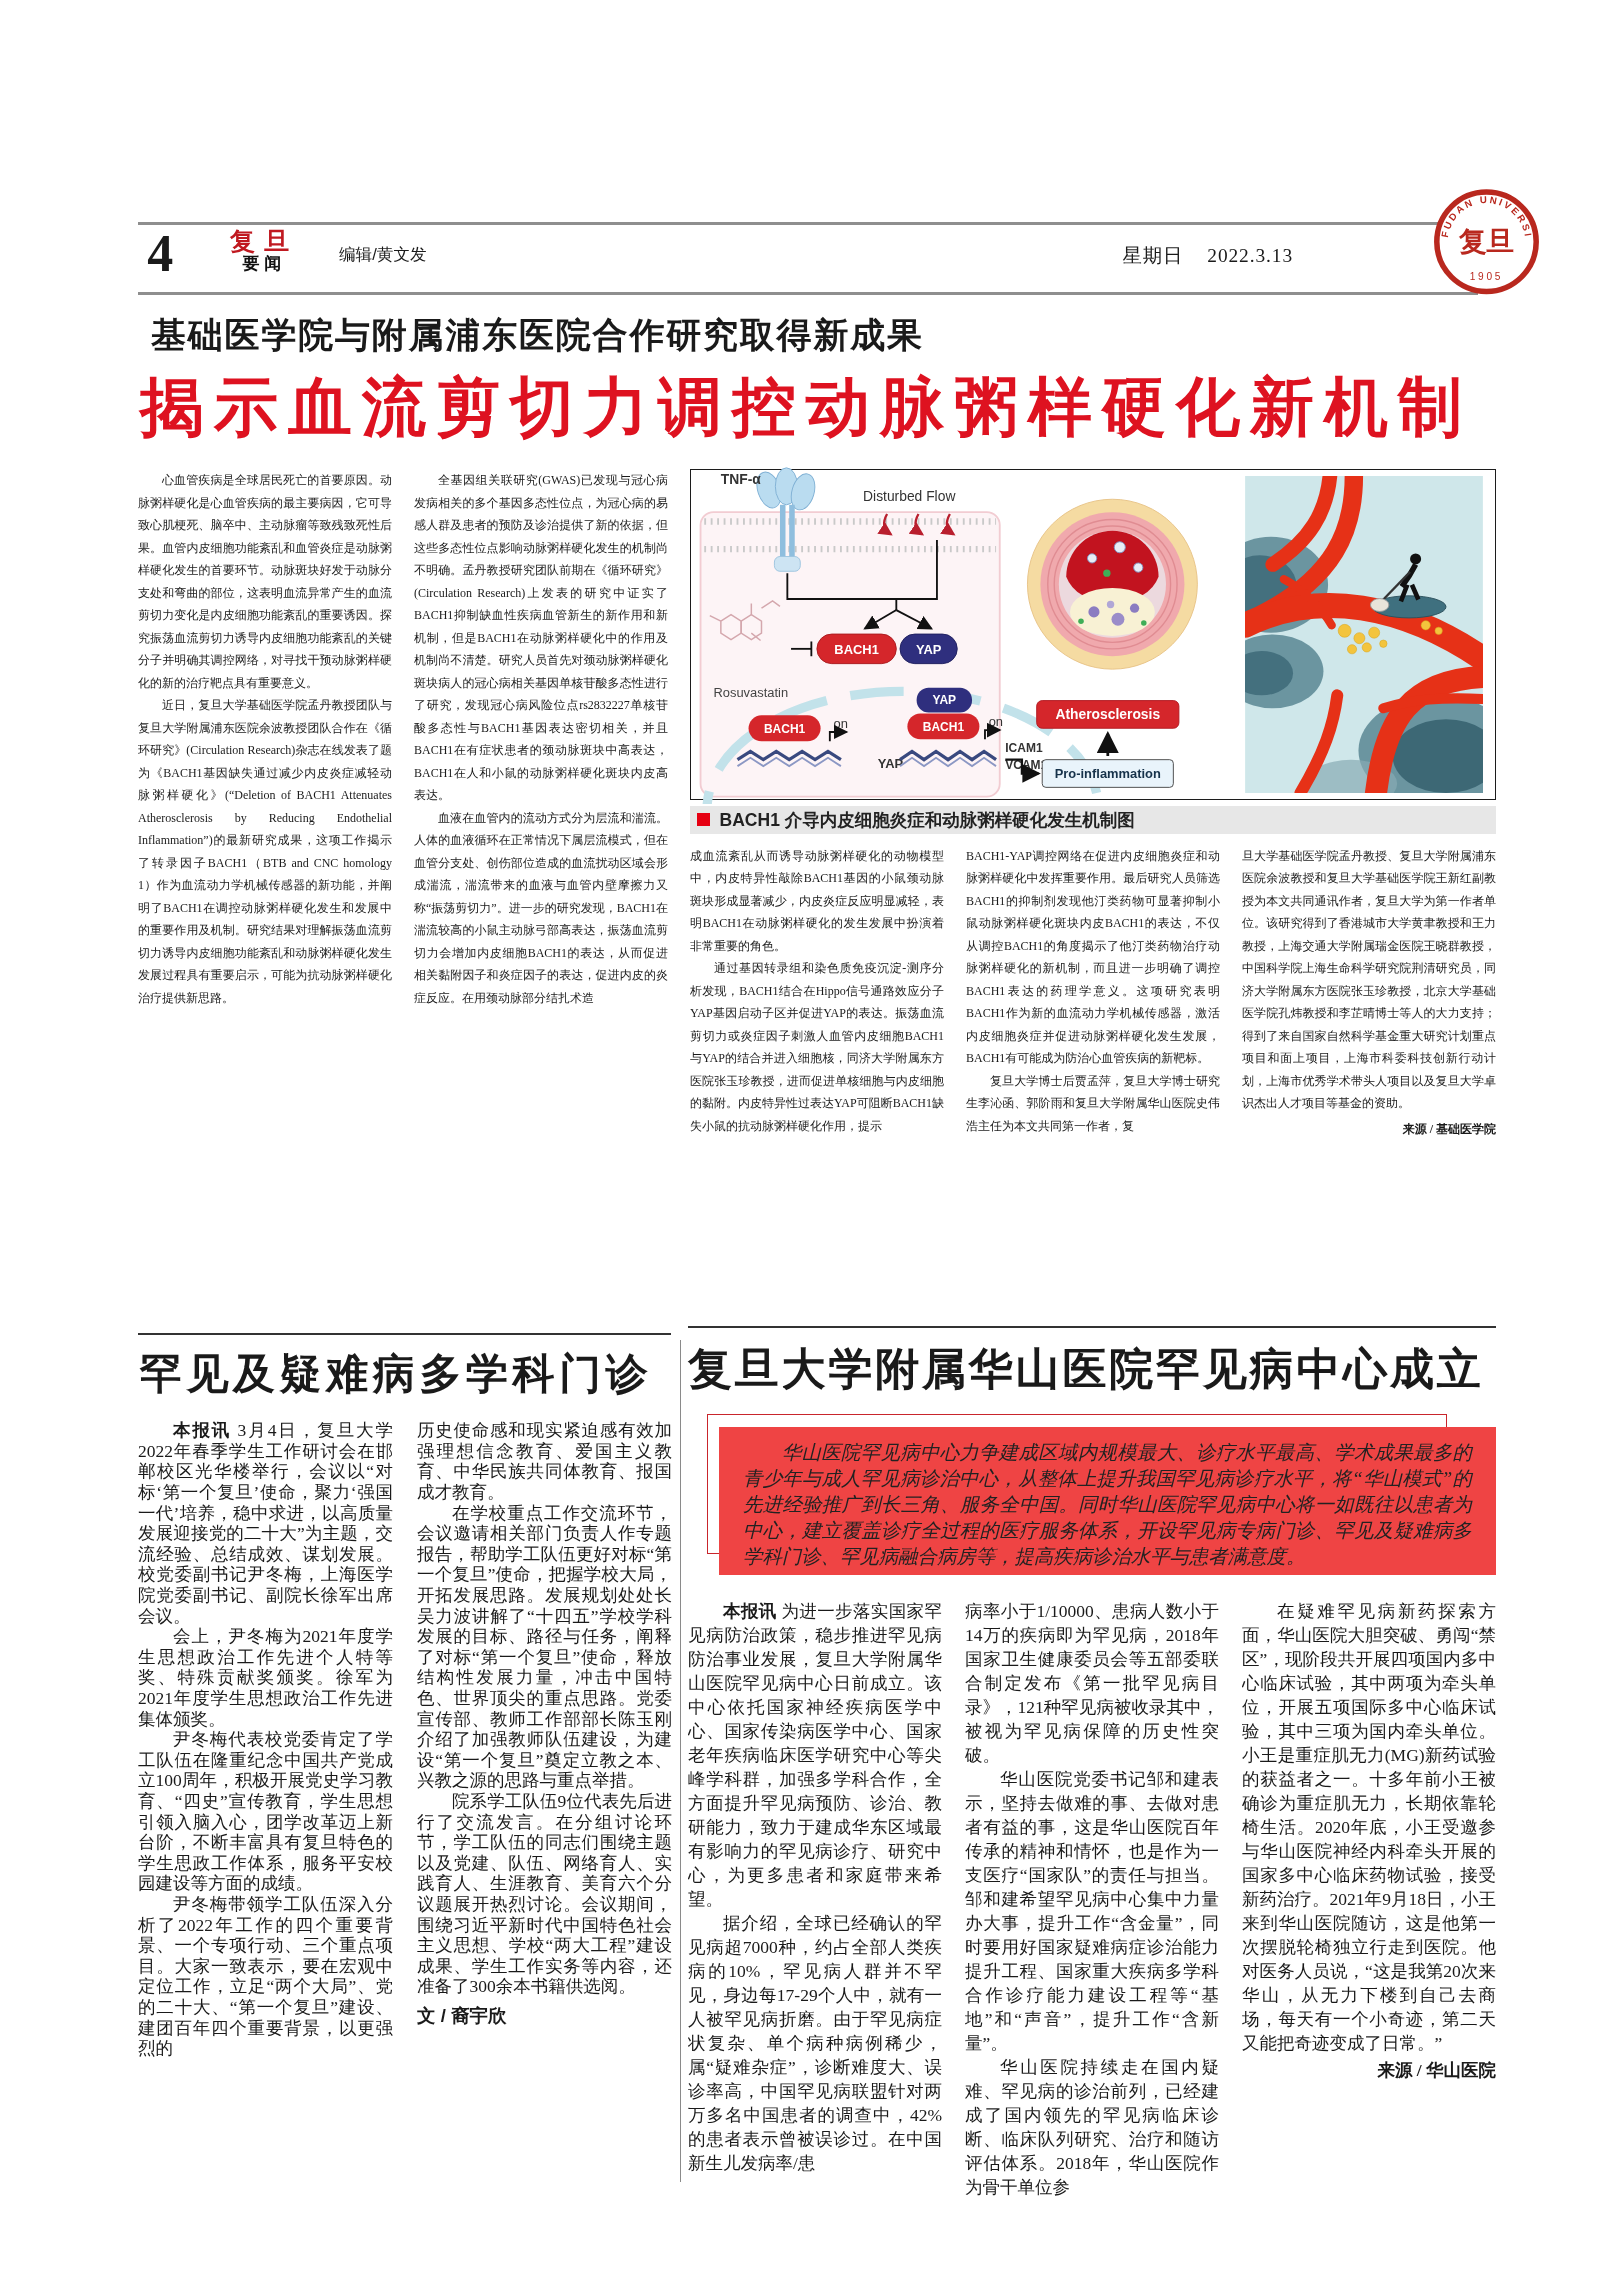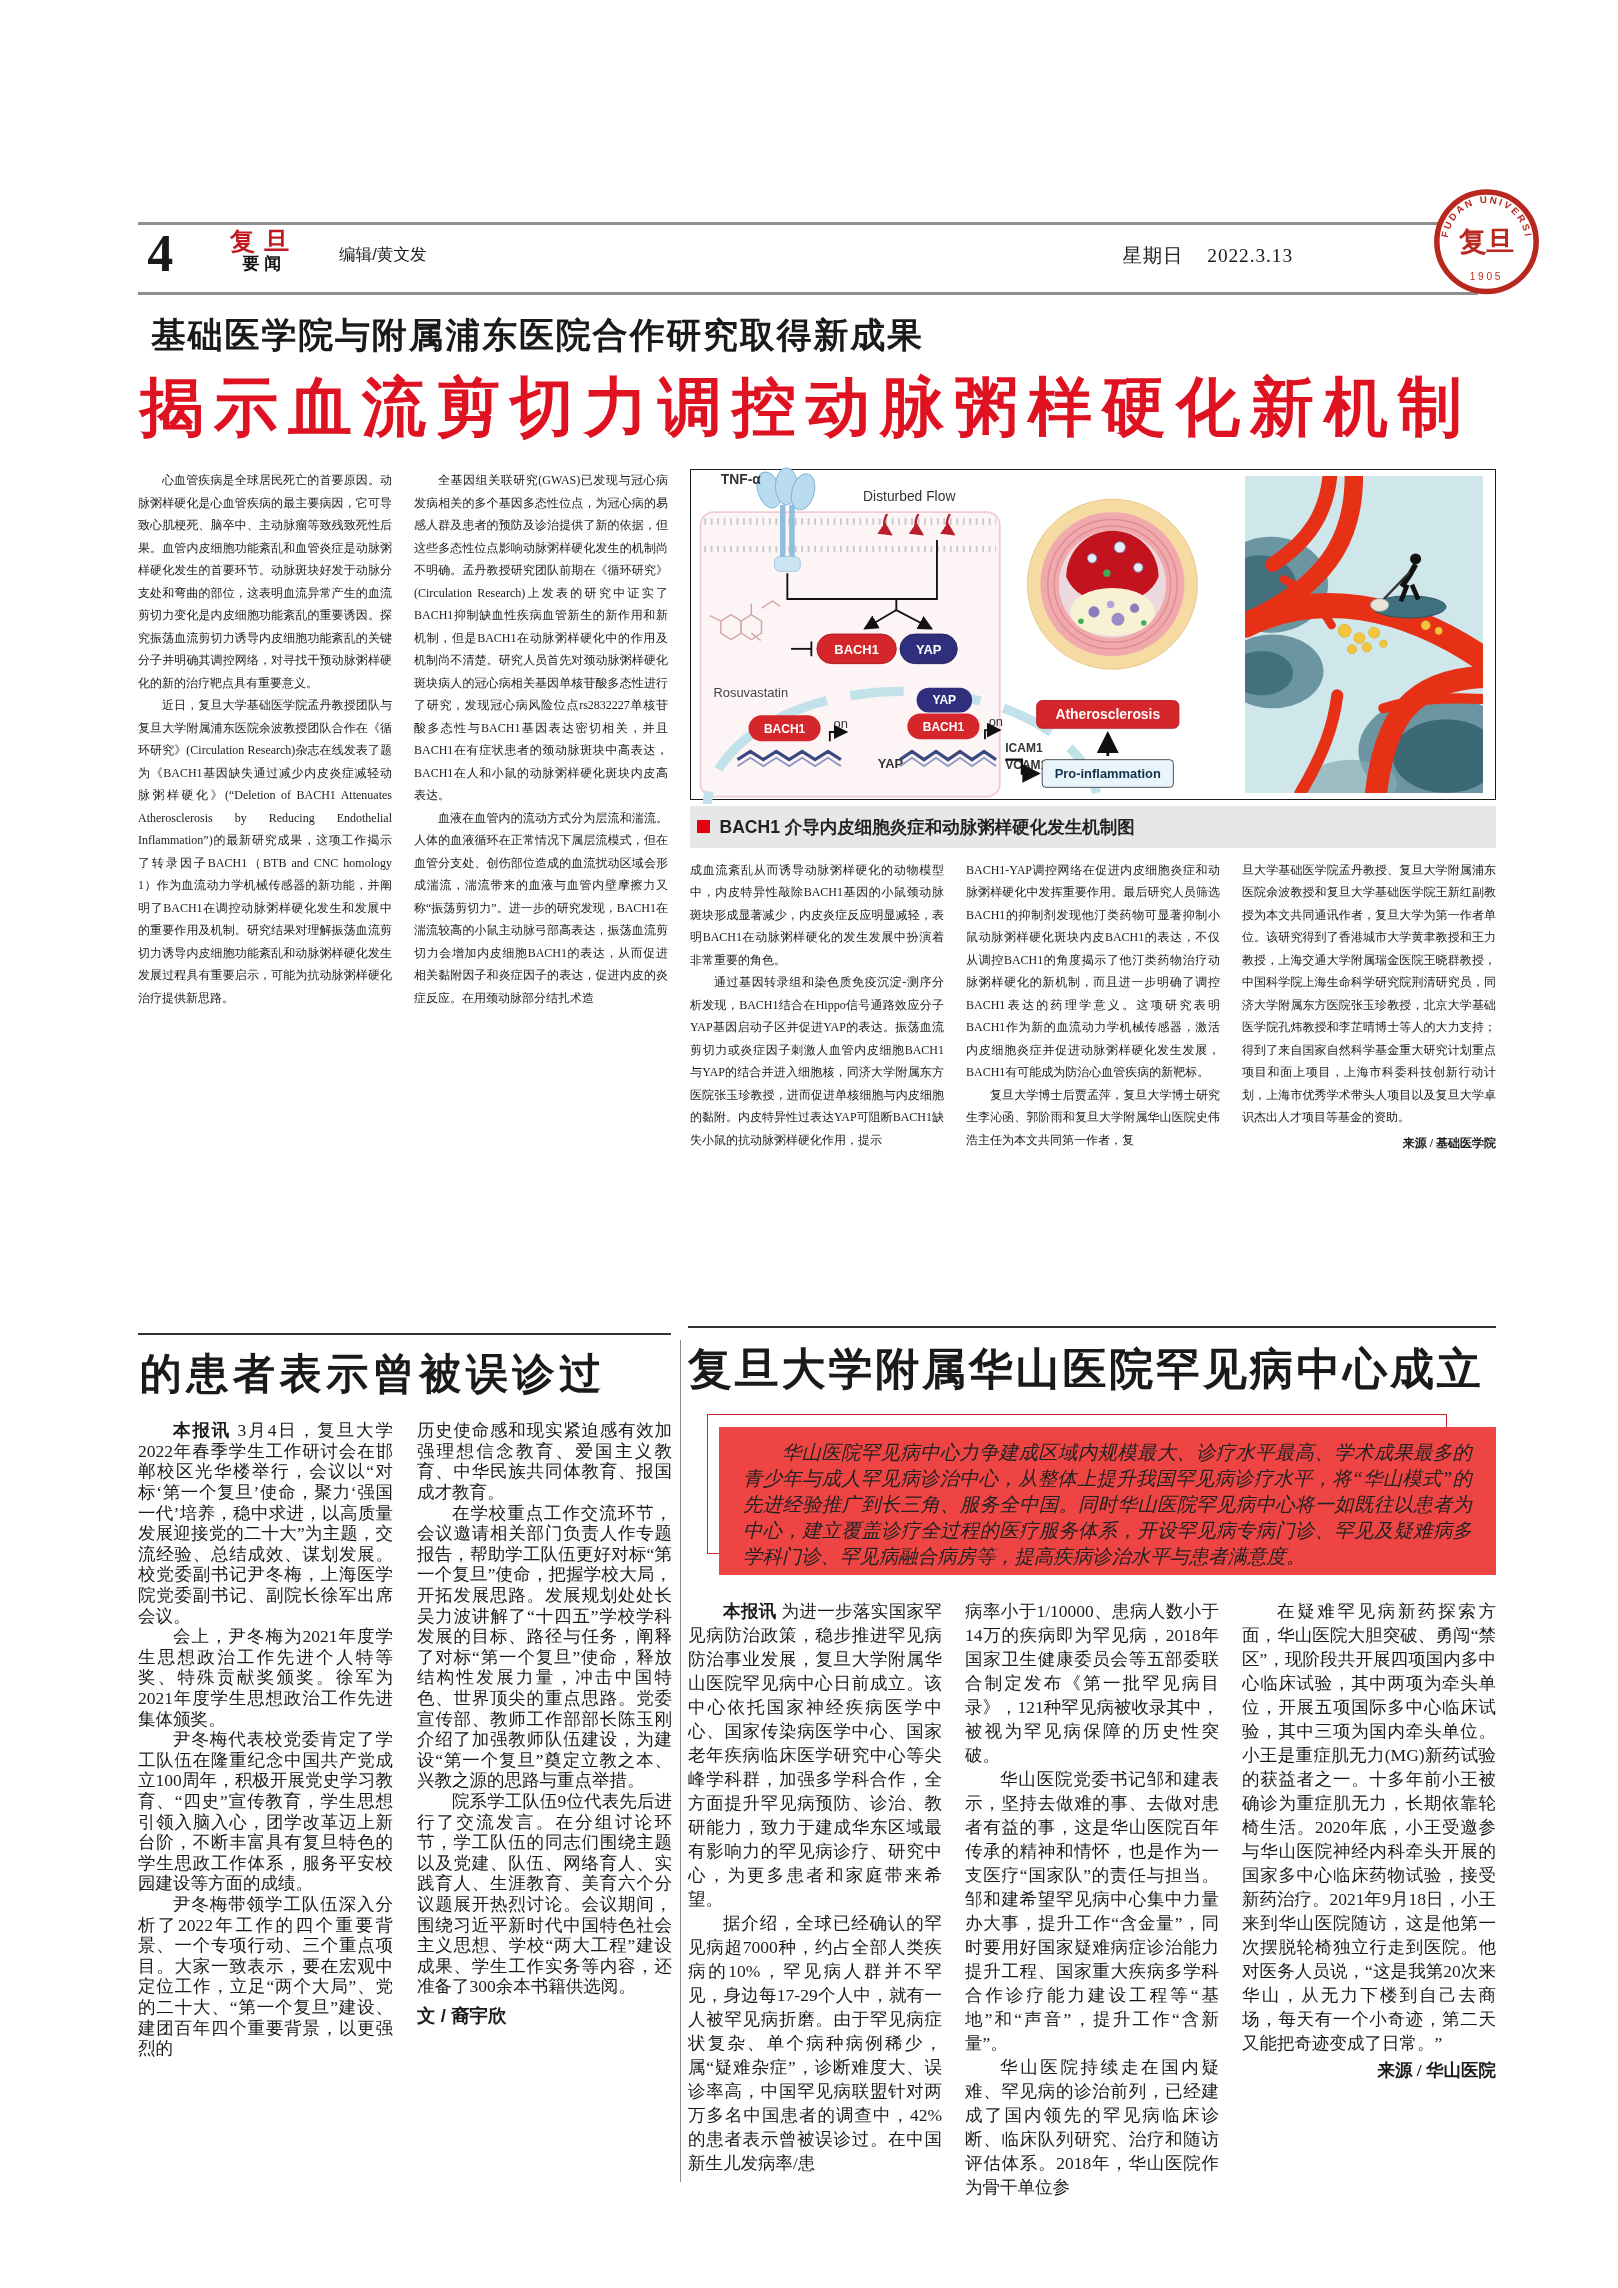--- a/index.html
+++ b/index.html
@@ -27,21 +27,21 @@
   #headline{position:absolute;left:140px;top:364px;width:1357px;font-size:64px;font-weight:800;
             color:#de1220;font-family:"Liberation Sans","DejaVu Sans",sans-serif;
             letter-spacing:10px;white-space:nowrap;}
   #main-body{position:absolute;left:138px;top:469px;width:1358px;height:866px;display:flex;gap:22px;}
   .ncol{width:254px;flex:none;overflow:hidden;font-size:12px;line-height:22.5px;text-align:justify;}
   .ncol p,.bcol p{margin:0;text-align:justify;}
   .ind{text-indent:2em;}
   #main-right{width:806px;flex:none;}
   #figure-box{box-sizing:border-box;width:806px;height:331px;border:1.8px solid #1c1c1c;
               background:#fff;display:flex;align-items:center;}
-  #figure-caption{margin-top:5.5px;width:806px;height:42px;background:#e7e7e7;display:flex;
+  #figure-caption{margin-top:5.5px;width:806px;height:28px;background:#e7e7e7;display:flex;
                   align-items:center;gap:9.2px;padding:0;box-sizing:border-box;}
   #figure-caption .sq{width:13px;height:13px;background:#e60012;margin-left:7.4px;flex:none;}
   #figure-caption .cap{font-family:"Liberation Sans","DejaVu Sans",sans-serif;
                        font-weight:bold;font-size:17.5px;color:#222;}
   #main-right-cols{margin-top:11px;display:flex;gap:22px;height:480px;}
   #main-right-cols .ncol{height:480px;}
   .source{text-align:right !important;font-weight:bold;margin-top:3.7px !important;}
   
   #divider-left{position:absolute;left:138px;top:1333px;width:533px;height:1.8px;background:#333;}
   #divider-right{position:absolute;left:688px;top:1326px;width:808px;height:1.8px;background:#333;}
@@ -275,21 +275,21 @@
         </div>
       </div>
     </div>
   </div>
 
   <div id="divider-left"></div>
   <div id="divider-right"></div>
   <div id="divider-vert"></div>
 
   <div id="left-article">
-    <div id="left-title">的患者表示曾被误诊过</div>
+    <div id="left-title">罕见及疑难病多学科门诊</div>
     <div id="left-cols">
       <div class="bcol">
           <p class="ind"><b>本报讯</b> 3月4日，复旦大学2022年春季学生工作研讨会在邯郸校区光华楼举行，会议以“对标‘第一个复旦’使命，聚力‘强国一代’培养，稳中求进，以高质量发展迎接党的二十大”为主题，交流经验、总结成效、谋划发展。校党委副书记尹冬梅，上海医学院党委副书记、副院长徐军出席会议。</p>
           <p class="ind">会上，尹冬梅为2021年度学生思想政治工作先进个人特等奖、特殊贡献奖颁奖。徐军为2021年度学生思想政治工作先进集体颁奖。</p>
           <p class="ind">尹冬梅代表校党委肯定了学工队伍在隆重纪念中国共产党成立100周年，积极开展党史学习教育、“四史”宣传教育，学生思想引领入脑入心，团学改革迈上新台阶，不断丰富具有复旦特色的学生思政工作体系，服务平安校园建设等方面的成绩。</p>
           <p class="ind">尹冬梅带领学工队伍深入分析了2022年工作的四个重要背景、一个专项行动、三个重点项目。大家一致表示，要在宏观中定位工作，立足“两个大局”、党的二十大、“第一个复旦”建设、建团百年四个重要背景，以更强烈的</p>
         </div>
       <div class="bcol">
         <div>
             <p class="">历史使命感和现实紧迫感有效加强理想信念教育、爱国主义教育、中华民族共同体教育、报国成才教育。</p>

